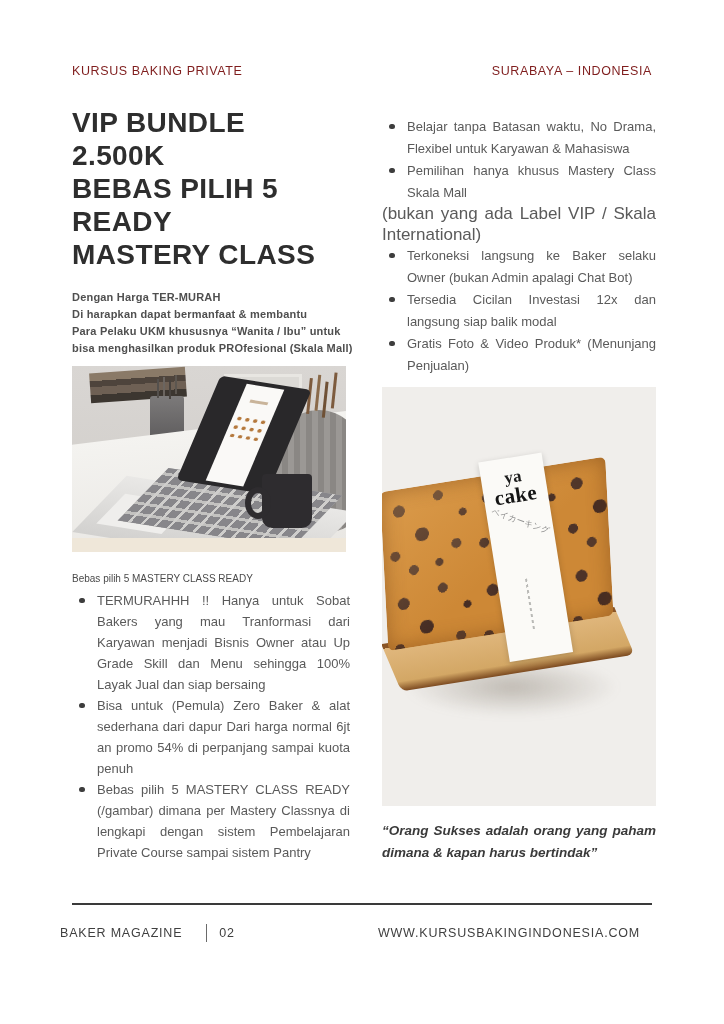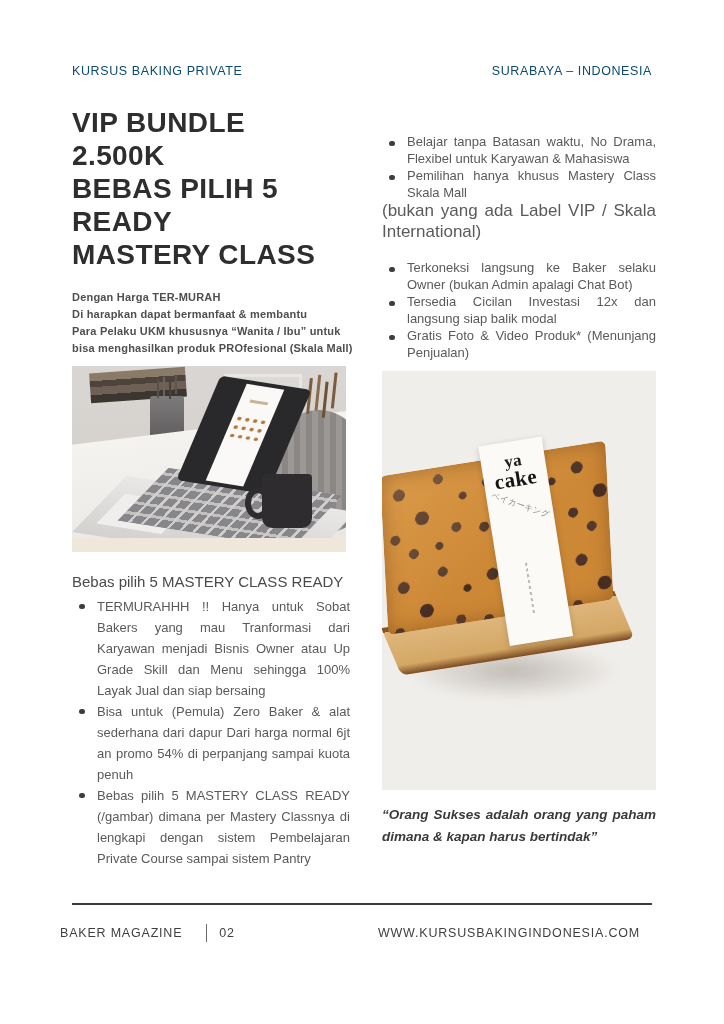--- a/index.html
+++ b/index.html
@@ -1,47 +1,47 @@
 <!DOCTYPE html>
 <html><head>
 <meta charset="utf-8">
 <style>
   html,body{margin:0;padding:0;background:#ffffff;}
   .page{position:relative;width:724px;height:1024px;background:#ffffff;overflow:hidden;
         font-family:"Liberation Sans","DejaVu Sans",sans-serif;color:#4a4a4a;}
 
   
   .hdr{display:flex;justify-content:space-between;padding:64px 72px 0 72px;
-       font-size:12.5px;letter-spacing:.6px;color:#0c4a6e;}
+       font-size:12.5px;letter-spacing:.6px;color:#7f1d1d;}
 
   
   .content{display:grid;grid-template-columns:278px 274px;column-gap:32px;
            padding:0 72px;margin-top:28px;}
 
   .title{margin:0;font-size:28px;line-height:33px;font-weight:bold;color:#2e2e2e;letter-spacing:.4px;}
   .title-line{display:block;}
 
   .intro{margin:18px 0 0 0;font-size:11px;font-weight:bold;line-height:17px;
          letter-spacing:.2px;color:#4f4f4f;}
   .intro span{display:block;white-space:nowrap;}
 
   .photo{position:relative;overflow:hidden;margin:0;}
   .photo-laptop{width:274px;height:186px;margin-top:9px;background:#d8d5d2;}
   .photo-cake{width:274px;height:419px;margin-top:10px;background:#f0eeeb;}
 
-  .list-heading{margin:21px 0 0 0;font-size:15px;color:#4a4a4a;}
+  .list-heading{margin:21px 0 0 0;font-size:10px;color:#4a4a4a;}
 
   .bullets{list-style:none;margin:6px 0 0 0;padding:0;font-size:13px;line-height:21px;
            text-align:justify;color:#5a5a5a;}
   .bullets li{position:relative;padding-left:25px;}
   .bullets li::before{content:"";position:absolute;left:7px;top:7.5px;width:5.5px;height:5.5px;
                       border-radius:50%;background:#3d3d3d;}
 
   .col-right{padding-top:10px;}
-  .col-right .bullets{margin-top:17px;line-height:17px;}
+  .col-right .bullets{margin-top:0;line-height:22px;}
   .note{margin:0;font-size:17px;line-height:20.5px;text-align:justify;color:#5a5a5a;}
 
   .quote{margin:14px 0 0 0;font-size:13.5px;font-weight:bold;font-style:italic;
          line-height:22px;text-align:justify;color:#3a3a3a;}
 
   
   .footer-line{position:absolute;left:72px;width:580px;top:903px;height:2px;background:#3a3a3a;}
   .ftr{position:absolute;left:60px;width:580px;top:924px;display:flex;justify-content:space-between;
        align-items:center;font-size:12.5px;letter-spacing:.8px;color:#3f3f3f;}
   .ftr-left{display:flex;align-items:center;}

